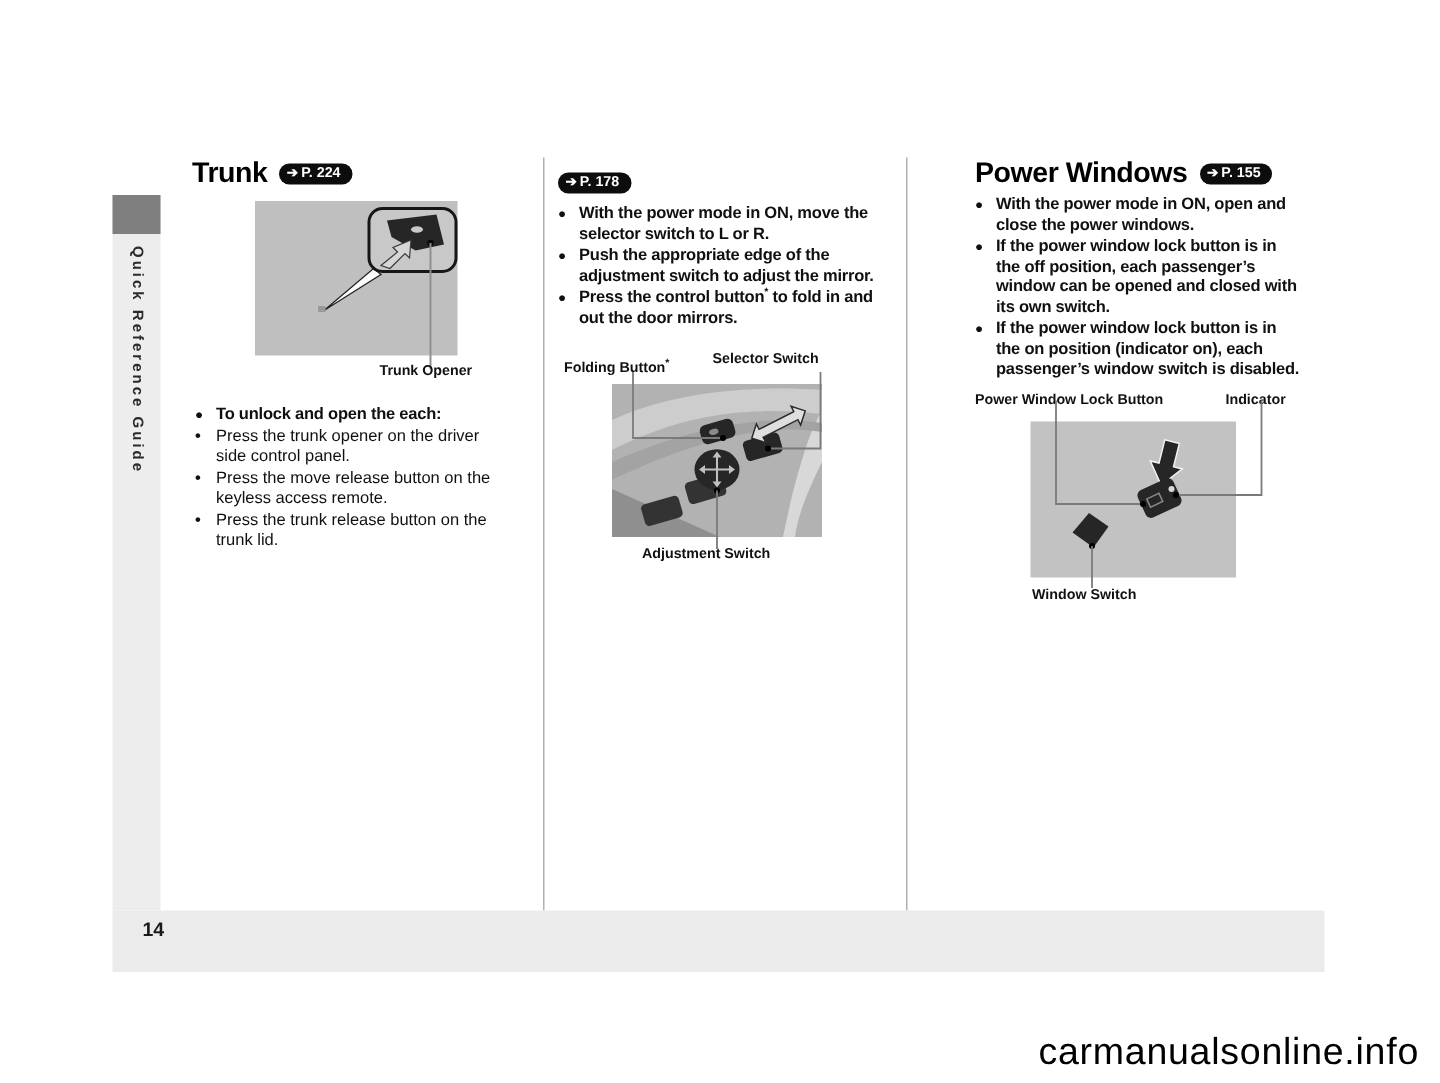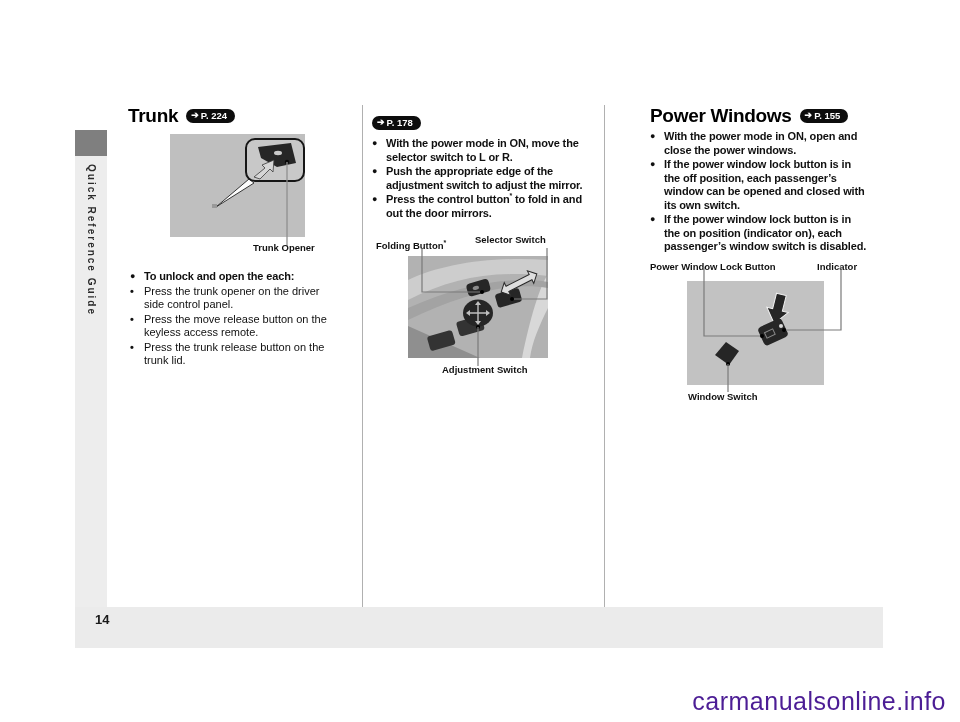--- a/index.html
+++ b/index.html
@@ -10,21 +10,21 @@
   .side-strip{position:absolute;left:75px;top:130px;width:32px;height:477px;background:#ededed;}
   .side-tab{width:32px;height:26px;background:#7f7f7f;}
   .side-label{display:block;margin:8px auto 0;writing-mode:vertical-rl;
               font-size:10px;font-weight:bold;letter-spacing:2px;color:#2a2a2a;white-space:nowrap;}
 
   
   .bottom-band{position:absolute;left:75px;top:607px;width:808px;height:41px;background:#ebebeb;}
   .page-num{position:absolute;left:20px;top:5px;font-size:13px;font-weight:bold;color:#1a1a1a;}
 
   
-  .watermark{position:absolute;right:14px;bottom:6px;font-size:25px;color:#4c1d95;letter-spacing:.5px;}
+  .watermark{position:absolute;right:14px;bottom:6px;font-size:25px;color:#000000;letter-spacing:.5px;}
 
   
   .divider{position:absolute;top:105px;width:1px;height:502px;background:#b0b0b0;}
   .col{position:absolute;top:105px;}
   .col1{left:128px;width:218px;}
   .col2{left:372px;width:212px;}
   .col3{left:650px;width:218px;}
 
   .title-row{display:flex;align-items:center;gap:8px;}
   h1.sec{margin:0;font-size:19px;line-height:22px;font-weight:bold;letter-spacing:-.3px;color:#000;white-space:nowrap;}
@@ -126,21 +126,21 @@
         <div class="bullet b-main">
           <span class="marker">●</span>
           <span class="btext"><span>Press the control button</span><sup>*</sup><span> to fold in and out the door mirrors.</span></span>
         </div>
       </div>
 
     <span class="fig-label" style="left:4px;top:135px">
       <span>Folding Button</span><sup>*</sup>
     </span>
     <span class="fig-label" style="left:103px;top:129px">Selector Switch</span>
-    <span class="fig-label" style="left:70px;top:259px">Adjustment Switch</span>
+    <span class="fig-label" style="left:56px;top:259px">Adjustment Switch</span>
 
     <div class="figwrap" style="left:0;top:141px">
       <svg width="212" height="125" viewBox="0 0 212 125">
         <rect x="36" y="10" width="140" height="102" fill="#b2b2b2"></rect>
 
         <path d="M36,34 C70,18 120,10 176,14 L176,30 C120,24 80,32 36,54 Z" fill="#cdcdcd"></path>
         <path d="M150,112 C158,72 168,40 176,28 L176,62 C168,78 160,96 158,112 Z" fill="#d8d8d8"></path>
         <path d="M36,80 L108,112 L36,112 Z" fill="#8f8f8f"></path>
         <path d="M36,62 C90,38 140,30 176,36 L176,42 C140,36 95,46 36,74 Z" fill="#a3a3a3"></path>
 

